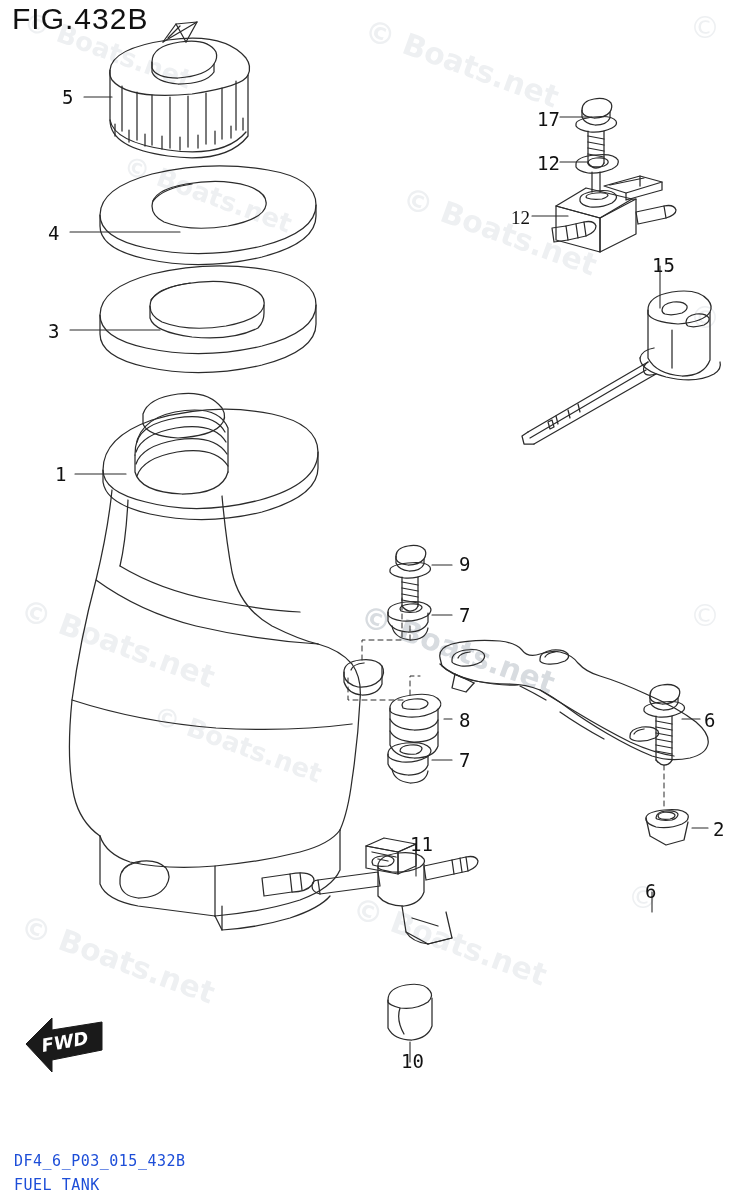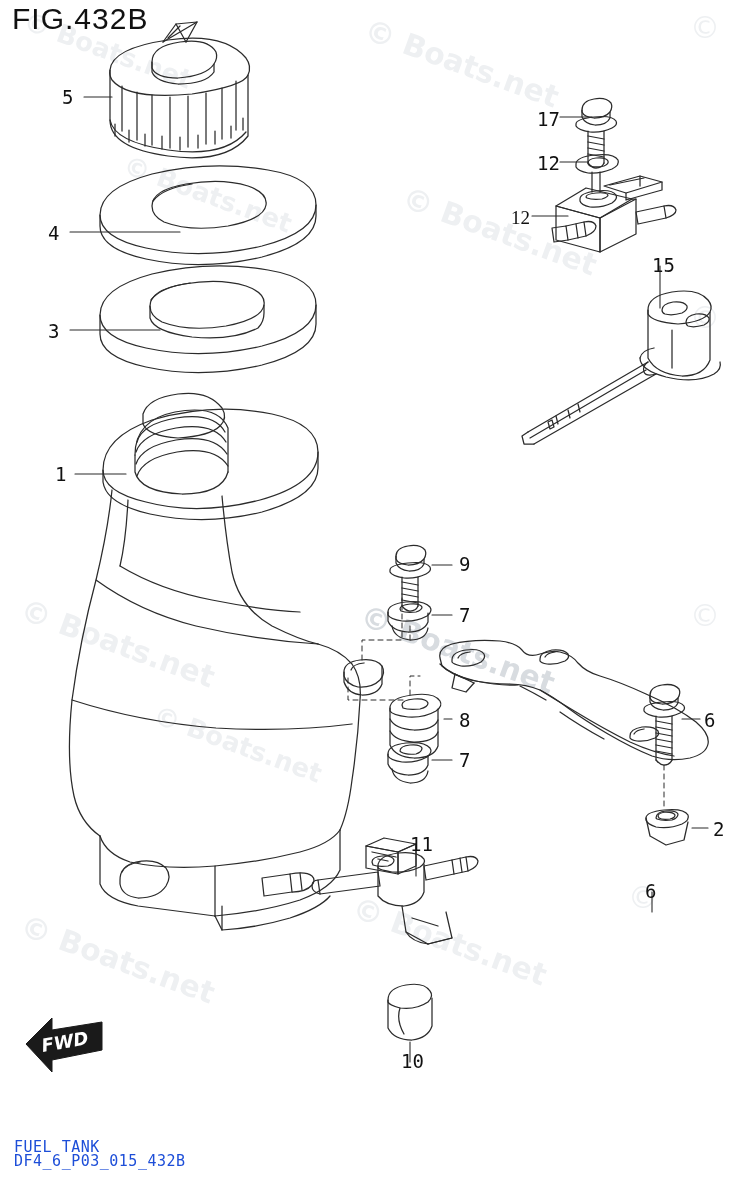--- a/index.html
+++ b/index.html
@@ -58,21 +58,21 @@
   .footer-text {
     position: absolute;
     left: 14px;
     font-size: 15px;
     letter-spacing: 0.5px;
     font-family: "DejaVu Sans Mono", "Liberation Mono", monospace;
     color: #1d4ed8;
     white-space: nowrap;
   }
   #footer-code { top: 1152px; }
-  #footer-name { top: 1138px; text-align: right; }
+  #footer-name { top: 1176px; text-align: right; }
   .callout {
     position: absolute;
     font-size: 19px;
     font-family: "DejaVu Sans Mono", "Liberation Mono", monospace;
     color: #111;
     white-space: nowrap;
   }
   #fwd-badge {
     position: absolute;
     left: 22px;

